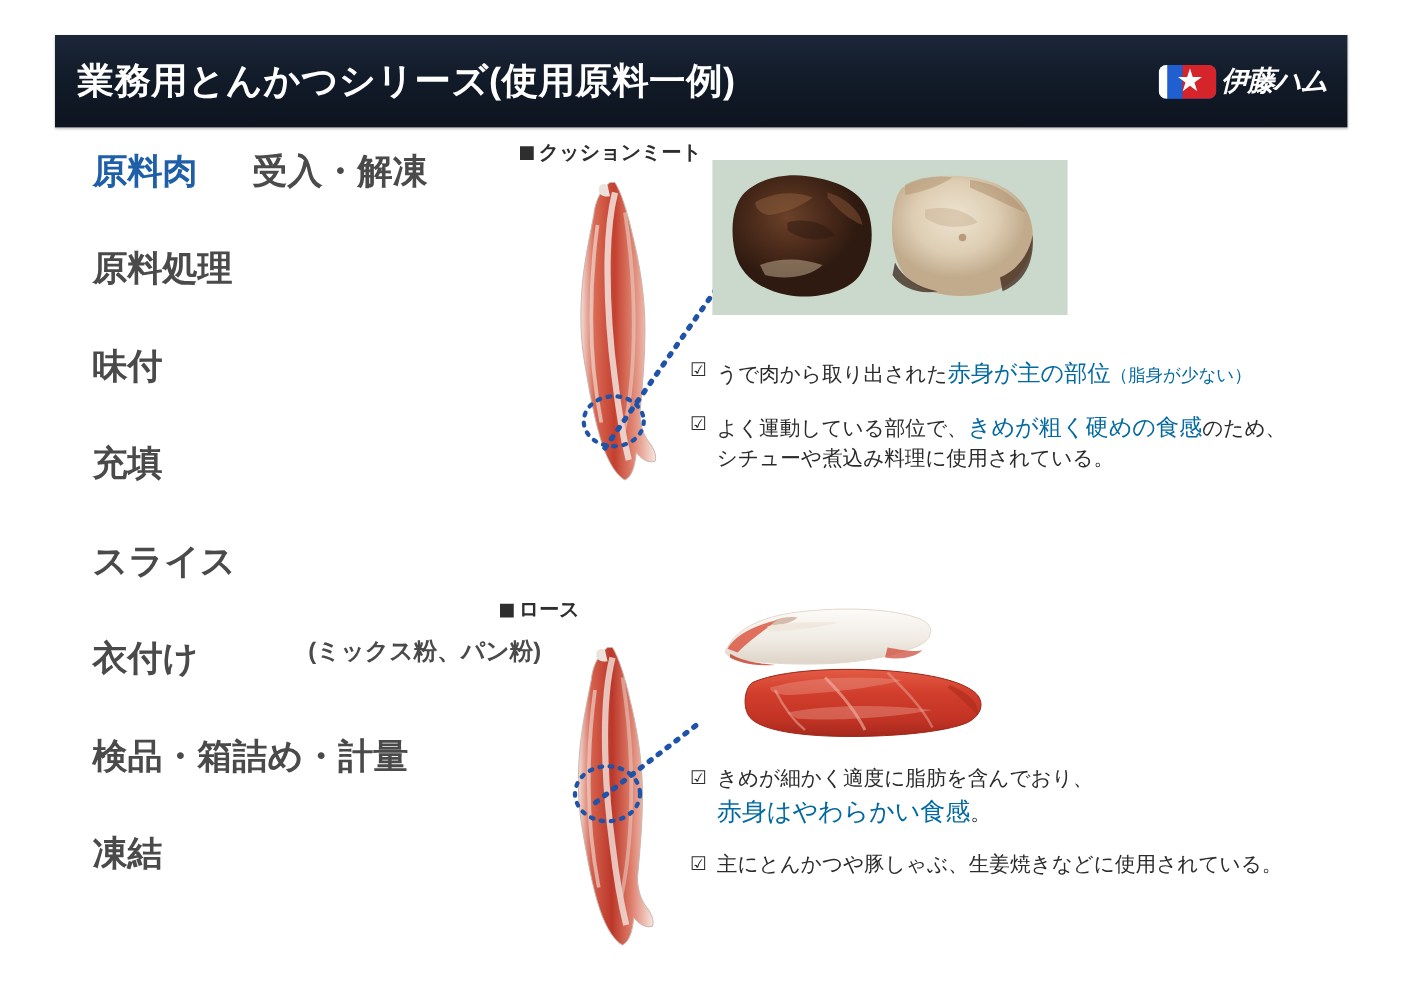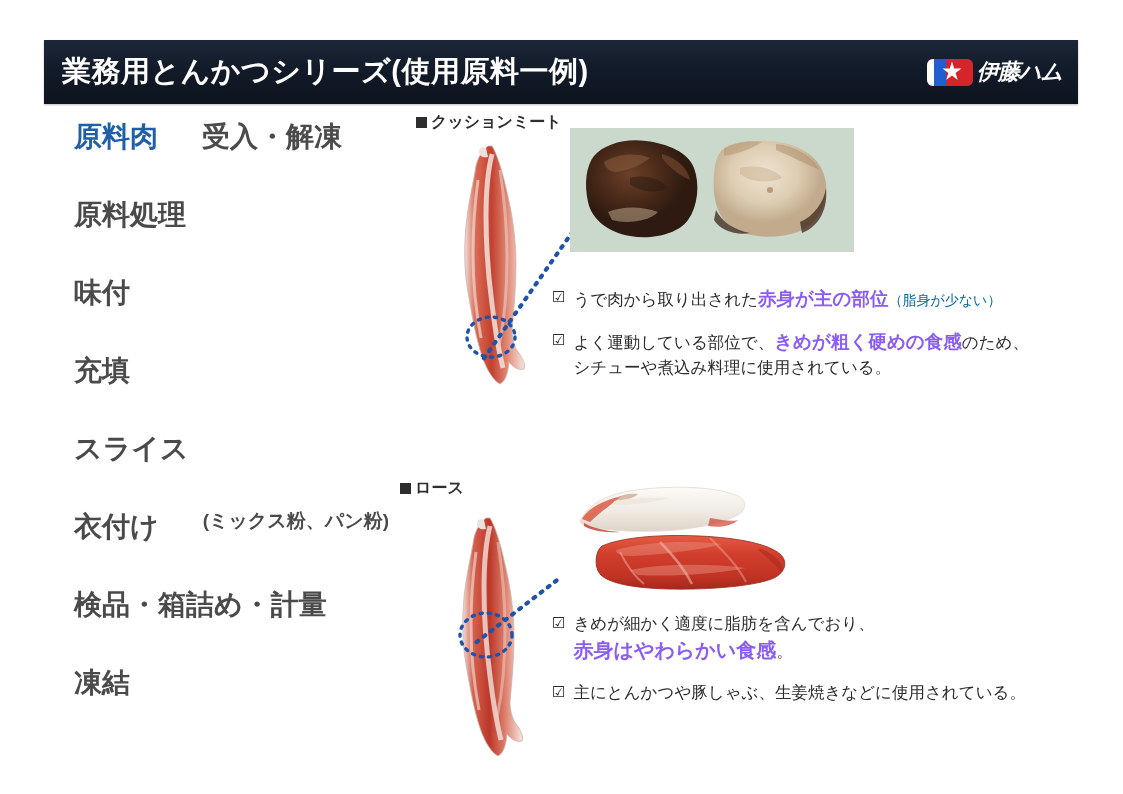--- a/index.html
+++ b/index.html
@@ -4,25 +4,24 @@
 <style>
   html,body{margin:0;padding:0;background:#ffffff;}
   body{
     width:1123px;height:794px;position:relative;overflow:hidden;
     font-family:"Liberation Sans","DejaVu Sans",sans-serif;
     color:#3a3a3a;
   }
 
   
   #title-bar{
-    position:absolute;left:44px;top:28px;width:1034px;height:64px;
+    position:absolute;left:44px;top:28px;width:1034px;height:74px;
     background:linear-gradient(180deg,#1b2739 0%,#121b29 45%,#0d141f 100%);
     display:flex;align-items:center;
     box-shadow:0 1px 2px rgba(0,0,0,.25);
-    margin-top:12px;
   }
   #title-text{
     color:#ffffff;font-size:29px;font-weight:bold;letter-spacing:.5px;
     margin-left:18px;white-space:nowrap;
   }
   
   #logo{
     position:absolute;right:16px;top:50%;transform:translateY(-50%);
     display:flex;align-items:center;height:30px;
   }
@@ -44,21 +43,21 @@
 
   
   #process-list{
     position:absolute;left:74px;top:118px;width:310px;
   }
   .process-step{
     height:78px;display:flex;align-items:flex-start;
     font-size:28px;font-weight:bold;color:#4a4a4a;white-space:nowrap;gap:44px;
   }
   .process-step .hl{color:#1f5fa8;}
-  .process-step .sub{font-size:19px;}
+  .process-step .sub{font-size:19px;margin-left:44px;}
 
   
   .panel{position:absolute;left:400px;width:700px;}
   #panel-cushion{top:112px;margin-left:16px;}
   #panel-loin{top:478px;}
 
   .panel-header{
     font-size:16px;font-weight:bold;color:#2e2e2e;white-space:nowrap;
     display:flex;align-items:center;gap:4px;
   }
@@ -93,21 +92,21 @@
   #bullets-loin{top:612px;}
   .bullet{
     display:flex;align-items:flex-start;margin-bottom:16px;
     font-size:16.5px;line-height:1.45;color:#2b2b2b;
   }
   .bullet .box{
     flex:0 0 auto;margin-right:8px;margin-top:2px;
     font-size:15px;line-height:1.2;color:#2b2b2b;
   }
   .bullet .txt{white-space:normal;}
-  .bullet b{color:#8b5cf6;font-weight:bold;font-size:18.5px;}
+  .bullet b{color:#0369a1;font-weight:normal;font-size:18.5px;}
   .bullet .small{font-size:14px;color:#0369a1;font-family:Liberation Serif, serif;}
   .bullet .ln2{display:block;}
   #bullets-loin .bullet:first-child .ln2 b{font-size:20px;}
 </style>
 </head>
 <body>
 
 <div id="title-bar">
   <div id="title-text">業務用とんかつシリーズ(使用原料一例)</div>
 

